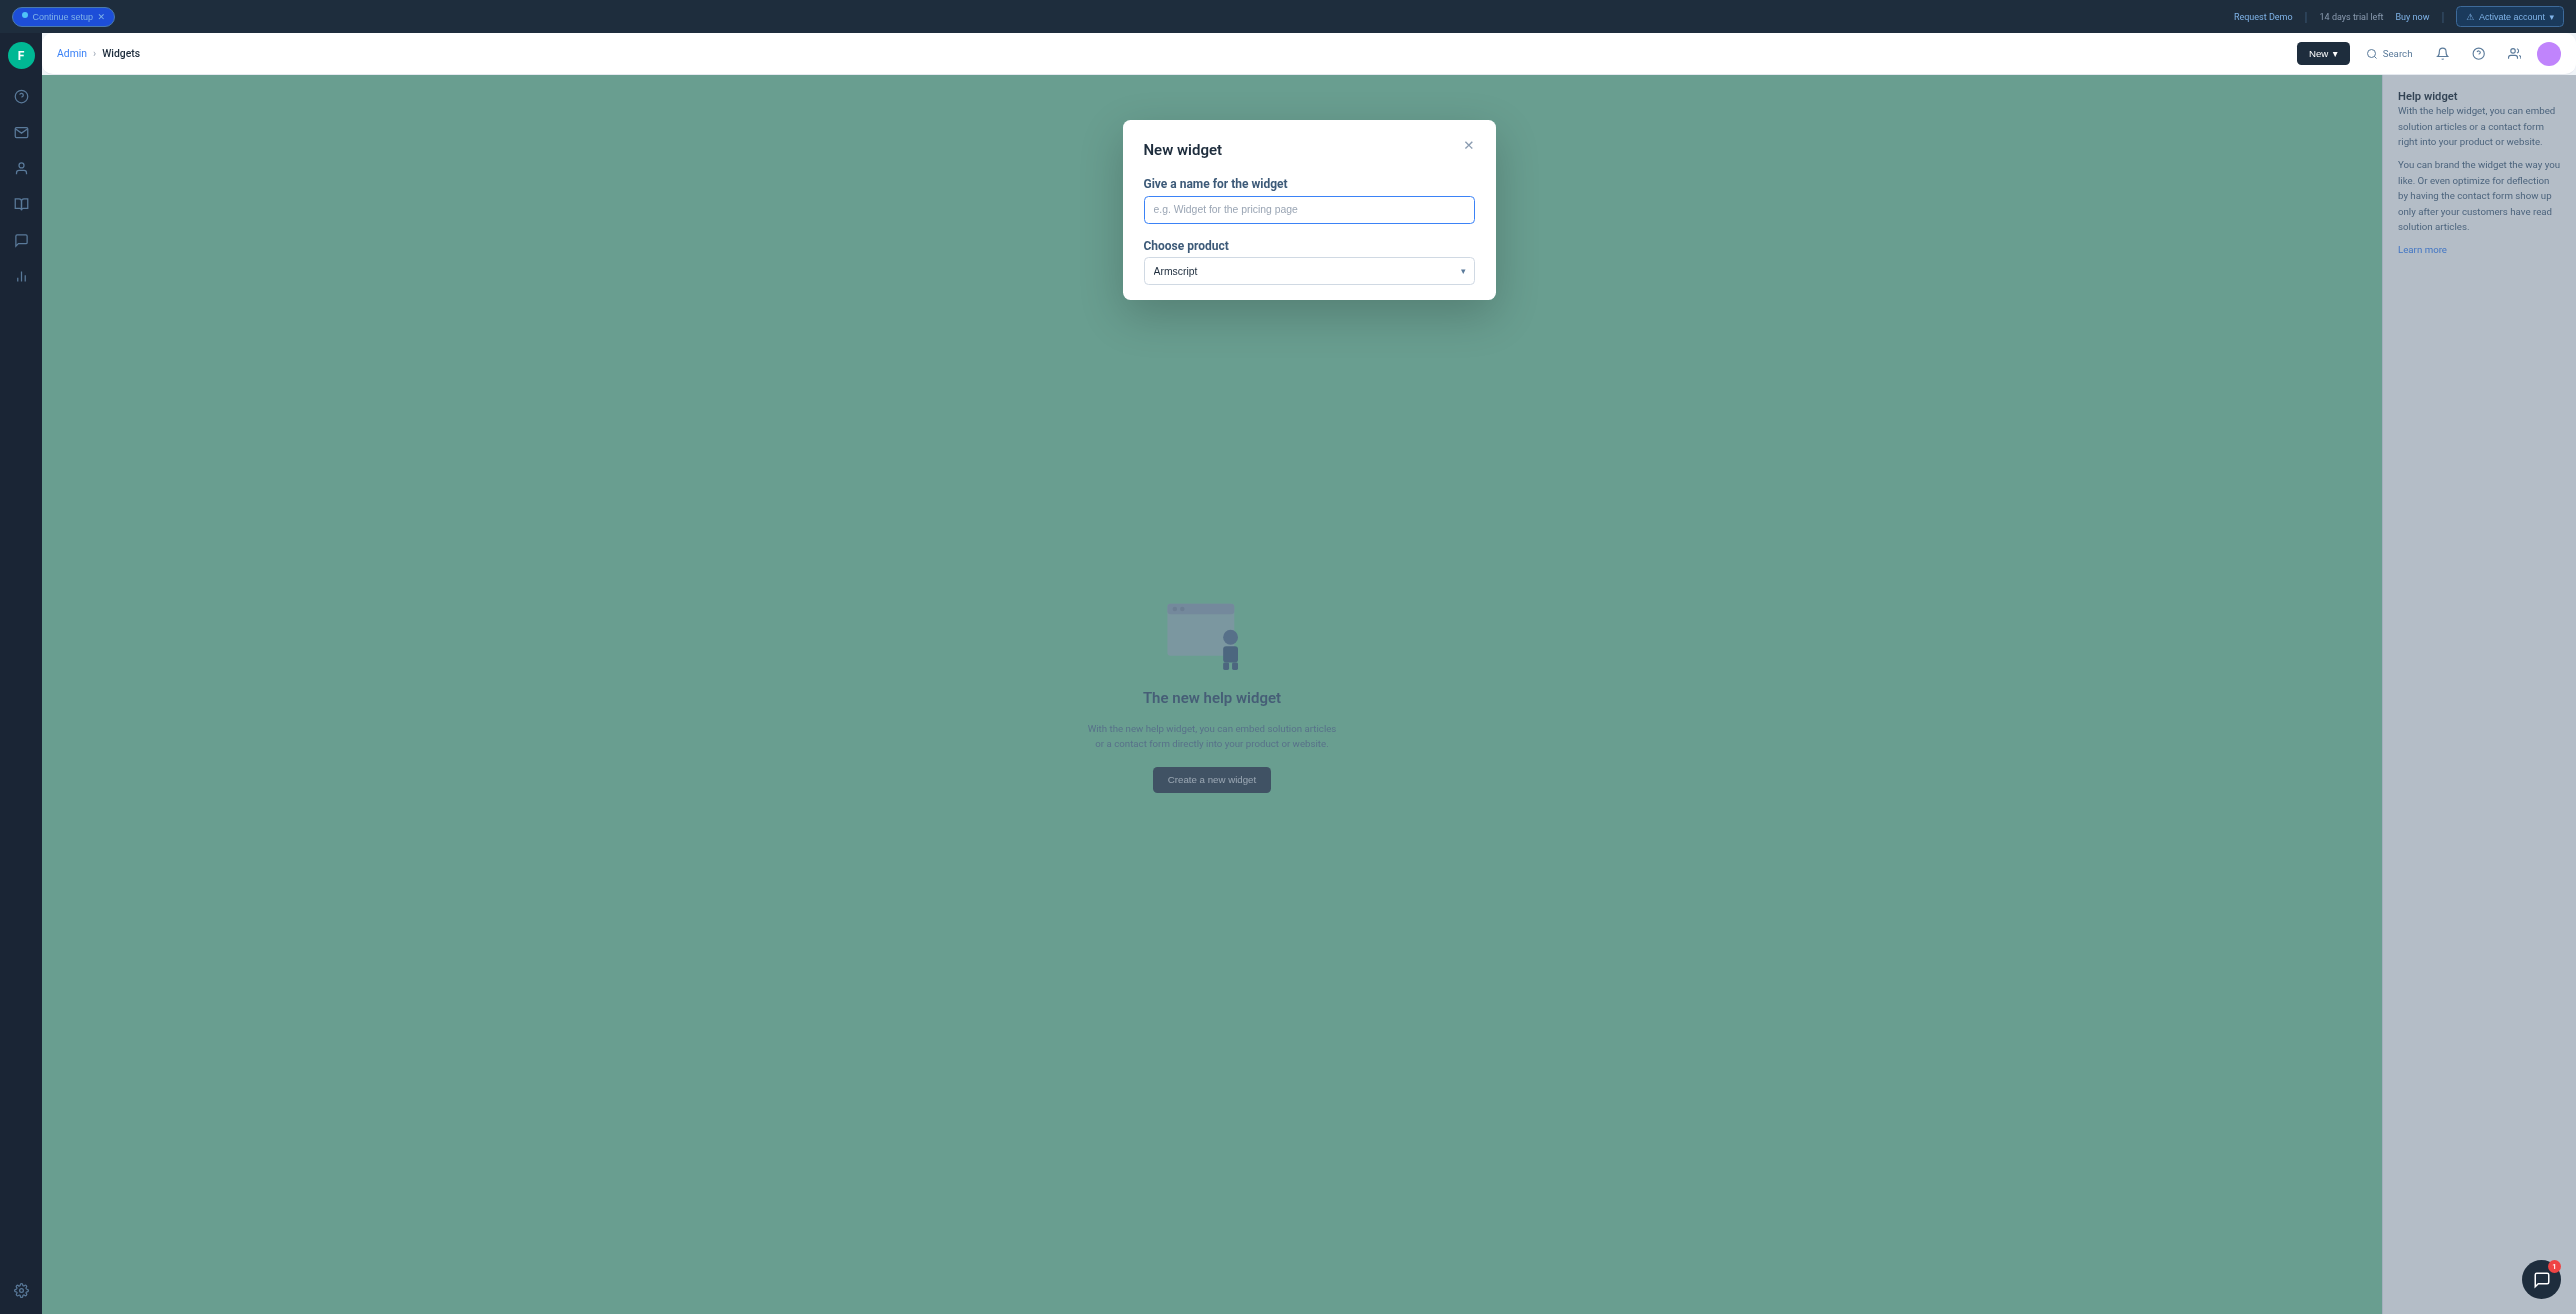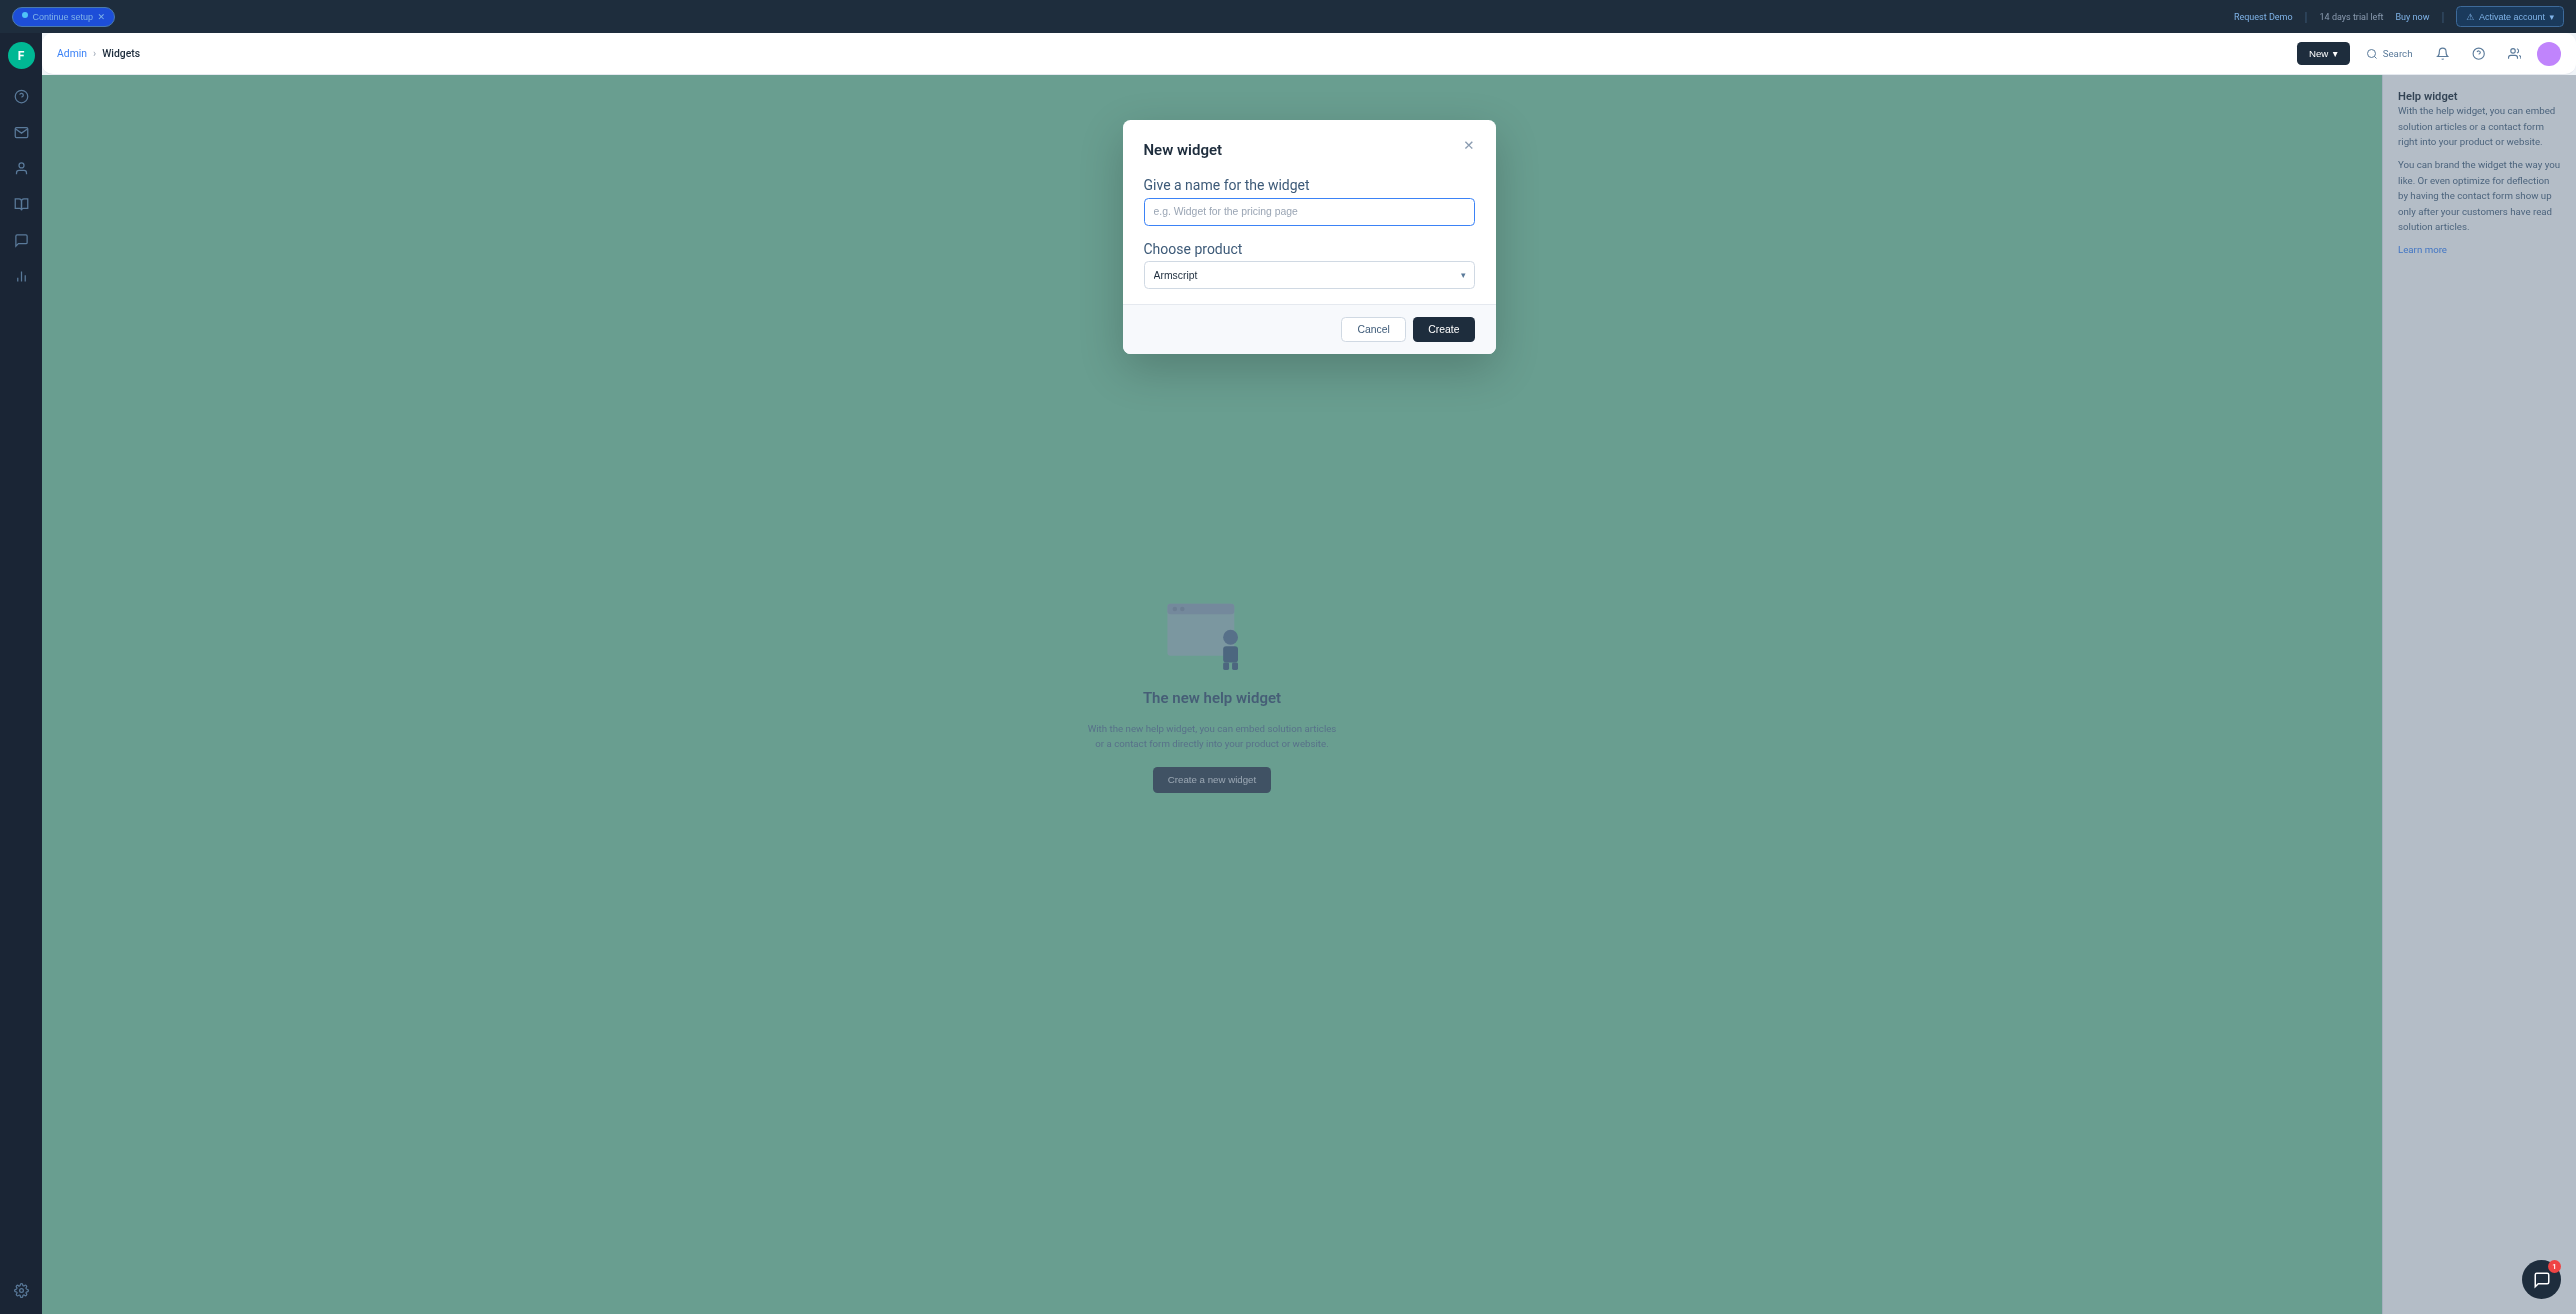--- a/index.html
+++ b/index.html
@@ -201,21 +201,21 @@
       overflow: hidden;
     }
     .modal-body { padding: 21px 21px 15px; }
     .modal-title { font-size: 15px; font-weight: 600; color: #1e2d3d; margin-bottom: 18px; }
     .close-btn {
       float: right;
       background: none; border: none;
       font-size: 13.4px; color: #8a9bb0;
       cursor: pointer; margin-top: -3px;
     }
-    .field-label { font-size: 14px; font-weight: 400; color: #3d5a78; margin-bottom: 4.5px; }
+    .field-label { font-size: 12px; font-weight: 700; color: #3d5a78; margin-bottom: 4.5px; }
     .field-input {
       width: 100%;
       border: 1.5px solid #3b82f6;
       border-radius: 4.5px;
       padding: 7.5px 9px;
       font-size: 10.4px;
       color: #1e2d3d;
       outline: none;
       margin-bottom: 15px;
     }
@@ -450,24 +450,20 @@
             <input class="field-input" type="text" placeholder="e.g. Widget for the pricing page" style="">
 
             <div class="field-label">Choose product</div>
             <div class="field-select-wrapper">
               <select class="field-select">
                 <option>Armscript</option>
               </select>
               <span class="select-chevron">▾</span>
             </div>
           </div>
-          <div class="modal-footer">
-            <button class="cancel-btn">Cancel</button>
-            <button class="create-btn">Create</button>
-          </div>
         </div>
       </div>
 
     </div>
   </div>
 </div>
 
 <div class="chat-badge">
   <svg width="18" height="18" viewBox="0 0 24 24" fill="none" stroke="white" stroke-width="2">
     <path d="M21 15a2 2 0 0 1-2 2H7l-4 4V5a2 2 0 0 1 2-2h14a2 2 0 0 1 2 2z"></path>

